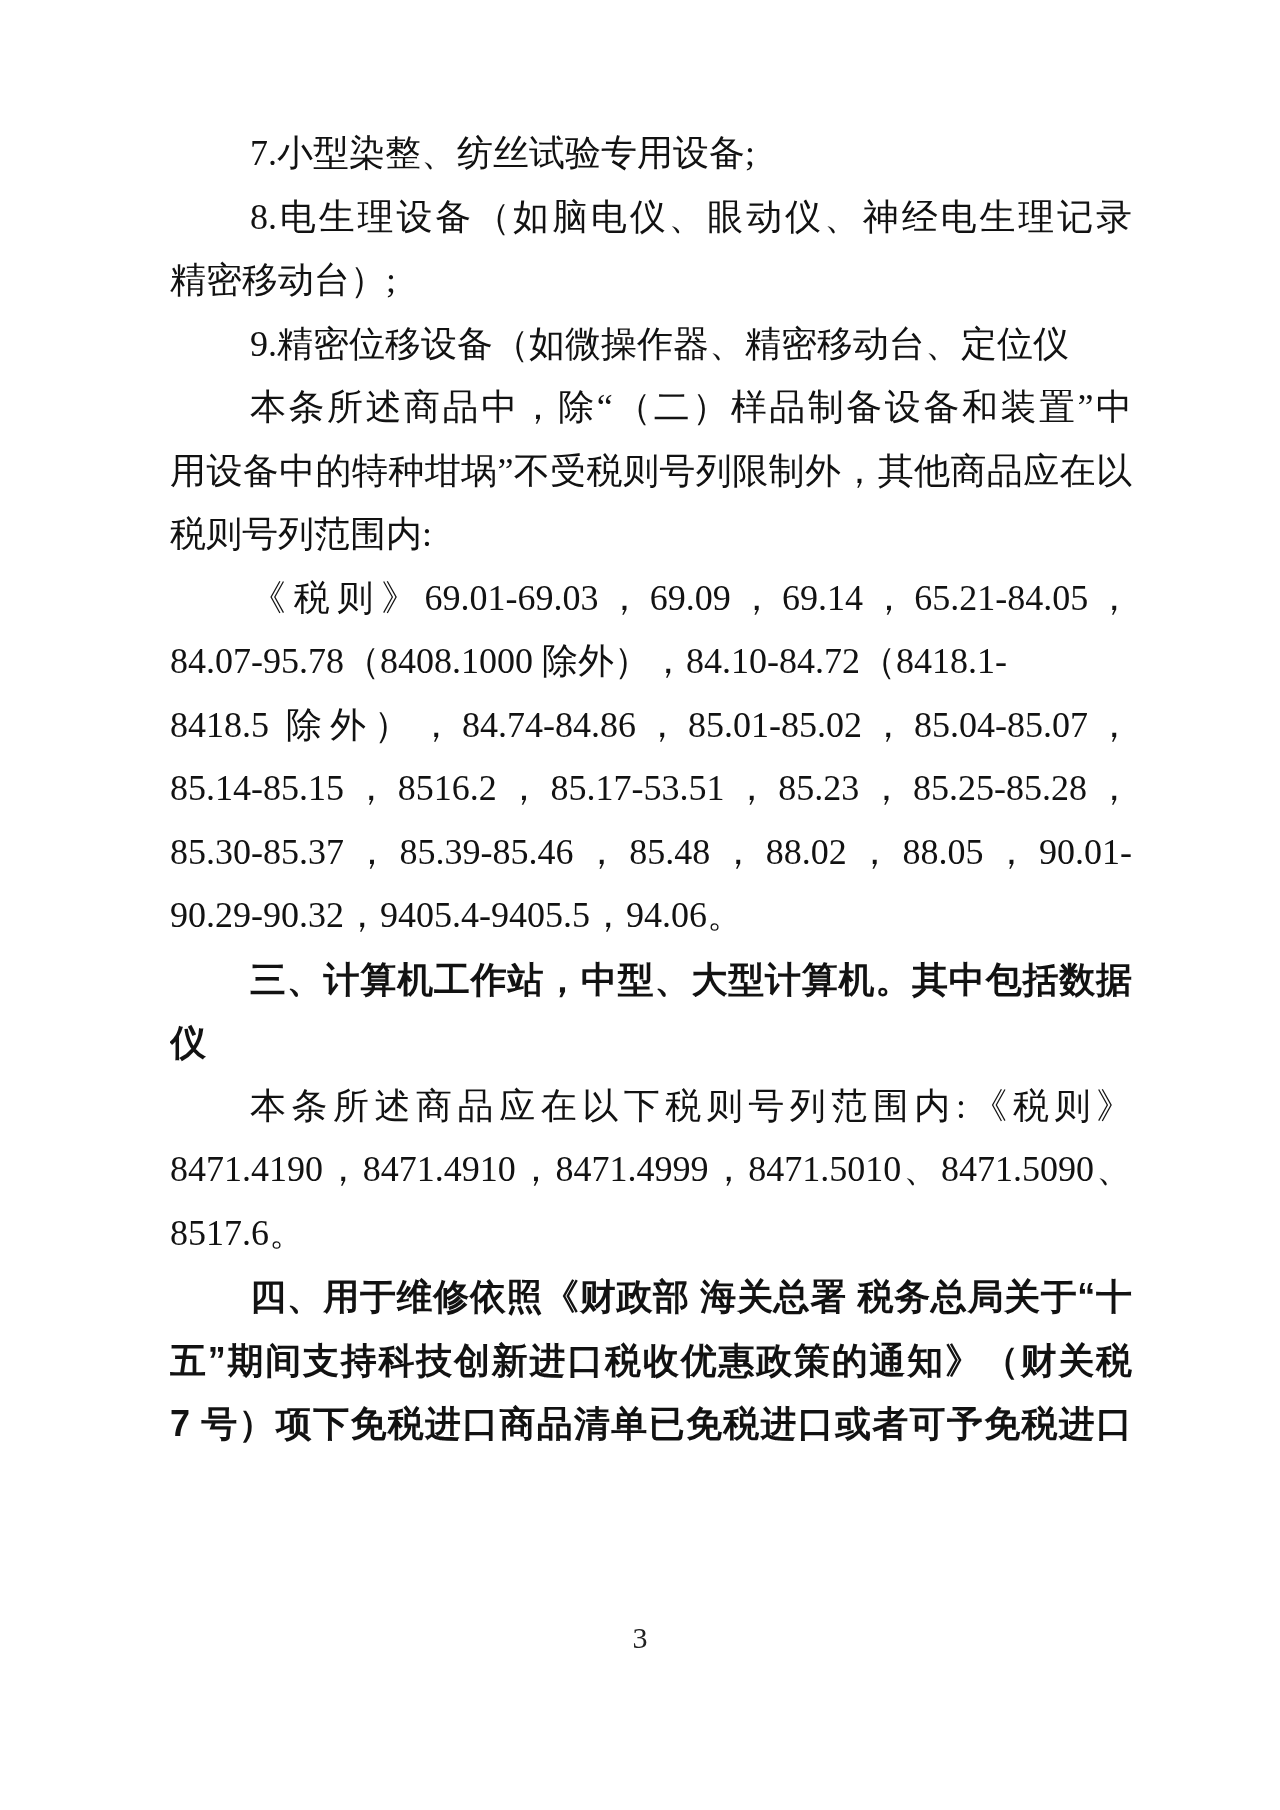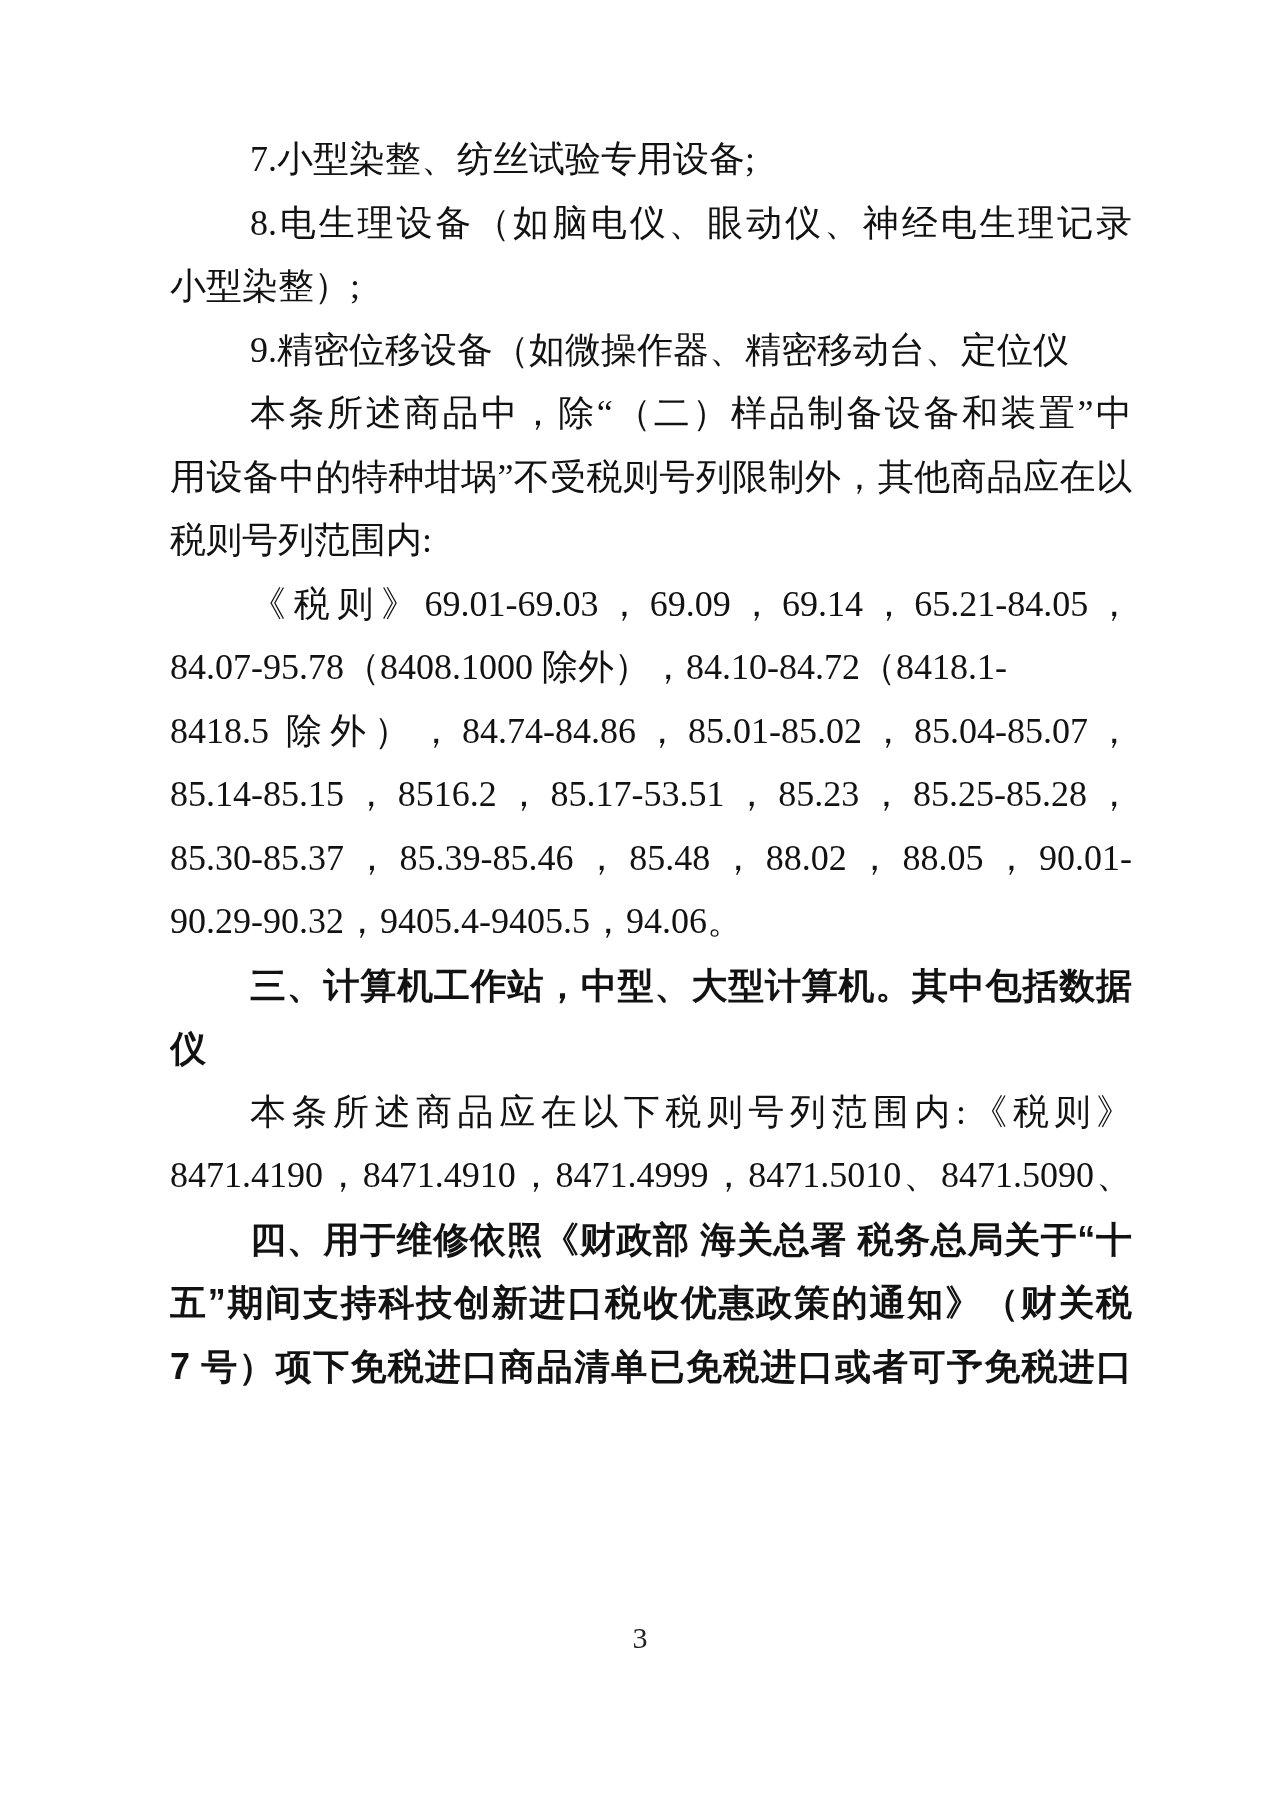--- a/index.html
+++ b/index.html
@@ -12,21 +12,21 @@
     width: 1280px;
     height: 1810px;
     background: #ffffff;
     color: #121212;
     font-family: "Liberation Serif", "DejaVu Serif", serif;
     overflow: hidden;
   }
   .body-text {
     position: absolute;
     left: 170px;
-    top: 128px;
+    top: 122px;
     width: 962px;
   }
   .line {
     height: 63.5px;
     line-height: 63.5px;
     font-size: 36px;
     overflow: hidden;
   }
   .indent {
     padding-left: 80px;
@@ -51,34 +51,35 @@
     color: #222222;
   }
 </style>
 </head>
 <body>
 
 <div class="page">
   <div class="body-text">
     <div class="line indent">7.小型染整、纺丝试验专用设备;</div>
     <div class="line indent fill">8.电生理设备（如脑电仪、眼动仪、神经电生理记录仪、脑</div>
-    <div class="line">小型染整）;</div>
+    <div class="line">精密移动台）;</div>
     <div class="line indent">9.精密位移设备（如微操作器、精密移动台、定位仪等）。</div>
     <div class="line indent fill">本条所述商品中，除“（二）样品制备设备和装置”中的“7.</div>
     <div class="line fill">用设备中的特种坩埚”不受税则号列限制外，其他商品应在以下</div>
     <div class="line">税则号列范围内:</div>
     <div class="line indent fill">《税则》69.01-69.03，69.09，69.14，65.21-84.05，</div>
     <div class="line">84.07-95.78（8408.1000 除外），84.10-84.72（8418.1-</div>
     <div class="line fill">8418.5 除外），84.74-84.86，85.01-85.02，85.04-85.07，85.11，</div>
     <div class="line fill">85.14-85.15，8516.2，85.17-53.51，85.23，85.25-85.28，</div>
     <div class="line fill">85.30-85.37，85.39-85.46，85.48，88.02，88.05，90.01-90.02，</div>
     <div class="line">90.29-90.32，9405.4-9405.5，94.06。</div>
     <div class="line indent fill bold">三、计算机工作站，中型、大型计算机。其中包括数据交换</div>
     <div class="line bold">仪</div>
     <div class="line indent fill">本条所述商品应在以下税则号列范围内:《税则》8471.4110，</div>
     <div class="line fill">8471.4190，8471.4910，8471.4999，8471.5010、8471.5090、</div>
+    <div class="line">8517.6。</div>
     <div class="line indent fill bold">四、用于维修依照《财政部 海关总署 税务总局关于“十五</div>
     <div class="line fill bold">五”期间支持科技创新进口税收优惠政策的通知》（财关税〔2026〕</div>
     <div class="line fill bold">7 号）项下免税进口商品清单已免税进口或者可予免税进口的仪</div>
   </div>
 
   <div class="page-number">3</div>
 </div>
 
 </body></html>

